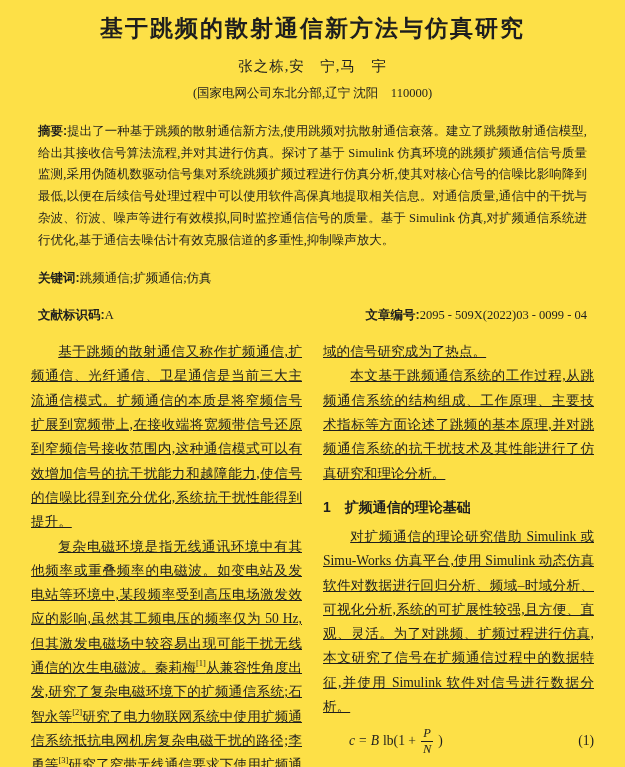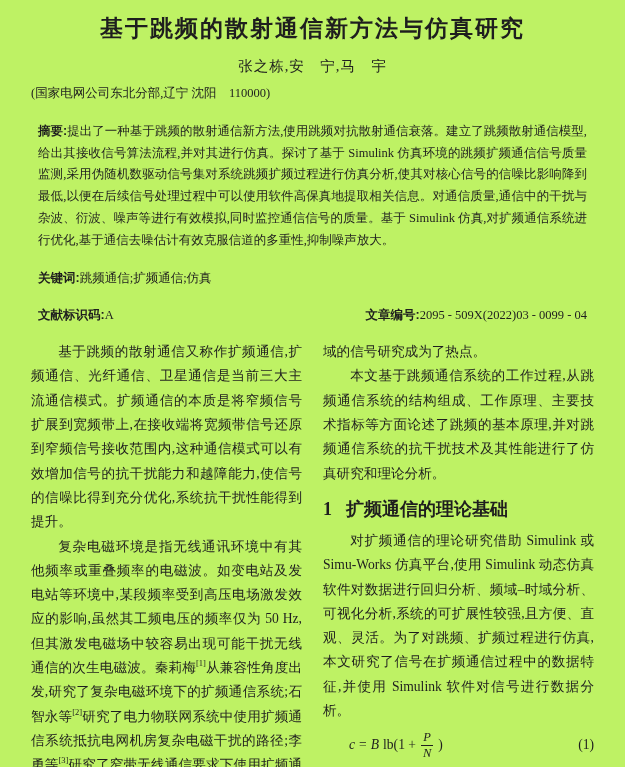--- a/index.html
+++ b/index.html
@@ -2,42 +2,42 @@
 <html lang="zh"><head>
 <meta charset="utf-8">
 <style>
   html, body { margin: 0; padding: 0; background: #ffffff; }
   .page {
     position: relative;
     width: 625px;
     height: 767px;
     box-sizing: border-box;
     padding: 10px 31px 0 31px;
-    background: #bef264;
+    background: #fde047;
     color: #1e1e1e;
     font-family: "Liberation Serif", "DejaVu Serif", serif;
     overflow: hidden;
   }
   .title {
     font-family: "Liberation Sans", "DejaVu Sans", sans-serif;
     font-weight: bold;
     font-size: 23px;
     line-height: 1.25;
     text-align: center;
     letter-spacing: 2px;
     margin: 4px 0 14px 0;
   }
   .authors {
     text-align: center;
     font-size: 14.5px;
     letter-spacing: 1px;
     margin: 1px 0 9px 0;
   }
   .affiliation {
-    text-align: left;
+    text-align: center;
     font-size: 12.5px;
     margin: 0 0 19px 0;
   }
   .abstract, .kw-line {
     font-size: 12.5px;
     line-height: 21.8px;
     text-align: justify;
     margin: 16px 7px;
   }
   .lbl {
@@ -53,31 +53,31 @@
   }
   .columns {
     display: flex;
     gap: 21px;
     margin-top: 13px;
     font-size: 13.6px;
     line-height: 24.3px;
     text-align: justify;
   }
   .col { flex: 1; min-width: 0; }
-  .col p { margin: 0; text-indent: 2em; }
+  .col p { margin: 0; text-indent: 2em; text-decoration: underline; }
   .col p.cont { text-indent: 0; }
   sup {
     font-size: 8.5px;
     line-height: 0;
     vertical-align: super;
   }
   .section-heading {
-    font-family: Liberation Serif, serif;
+    font-family: Liberation Sans, sans-serif;
     font-weight: bold;
-    font-size: 18px;
+    font-size: 14px;
     line-height: 1;
     margin: 14px 0 11px 0;
     text-indent: 0;
   }
   .section-heading .sec-no { margin-right: 14px; }
   .var { font-style: italic; }
   .equation {
     display: flex;
     align-items: center;
     margin: 7px 0 8px 0;

